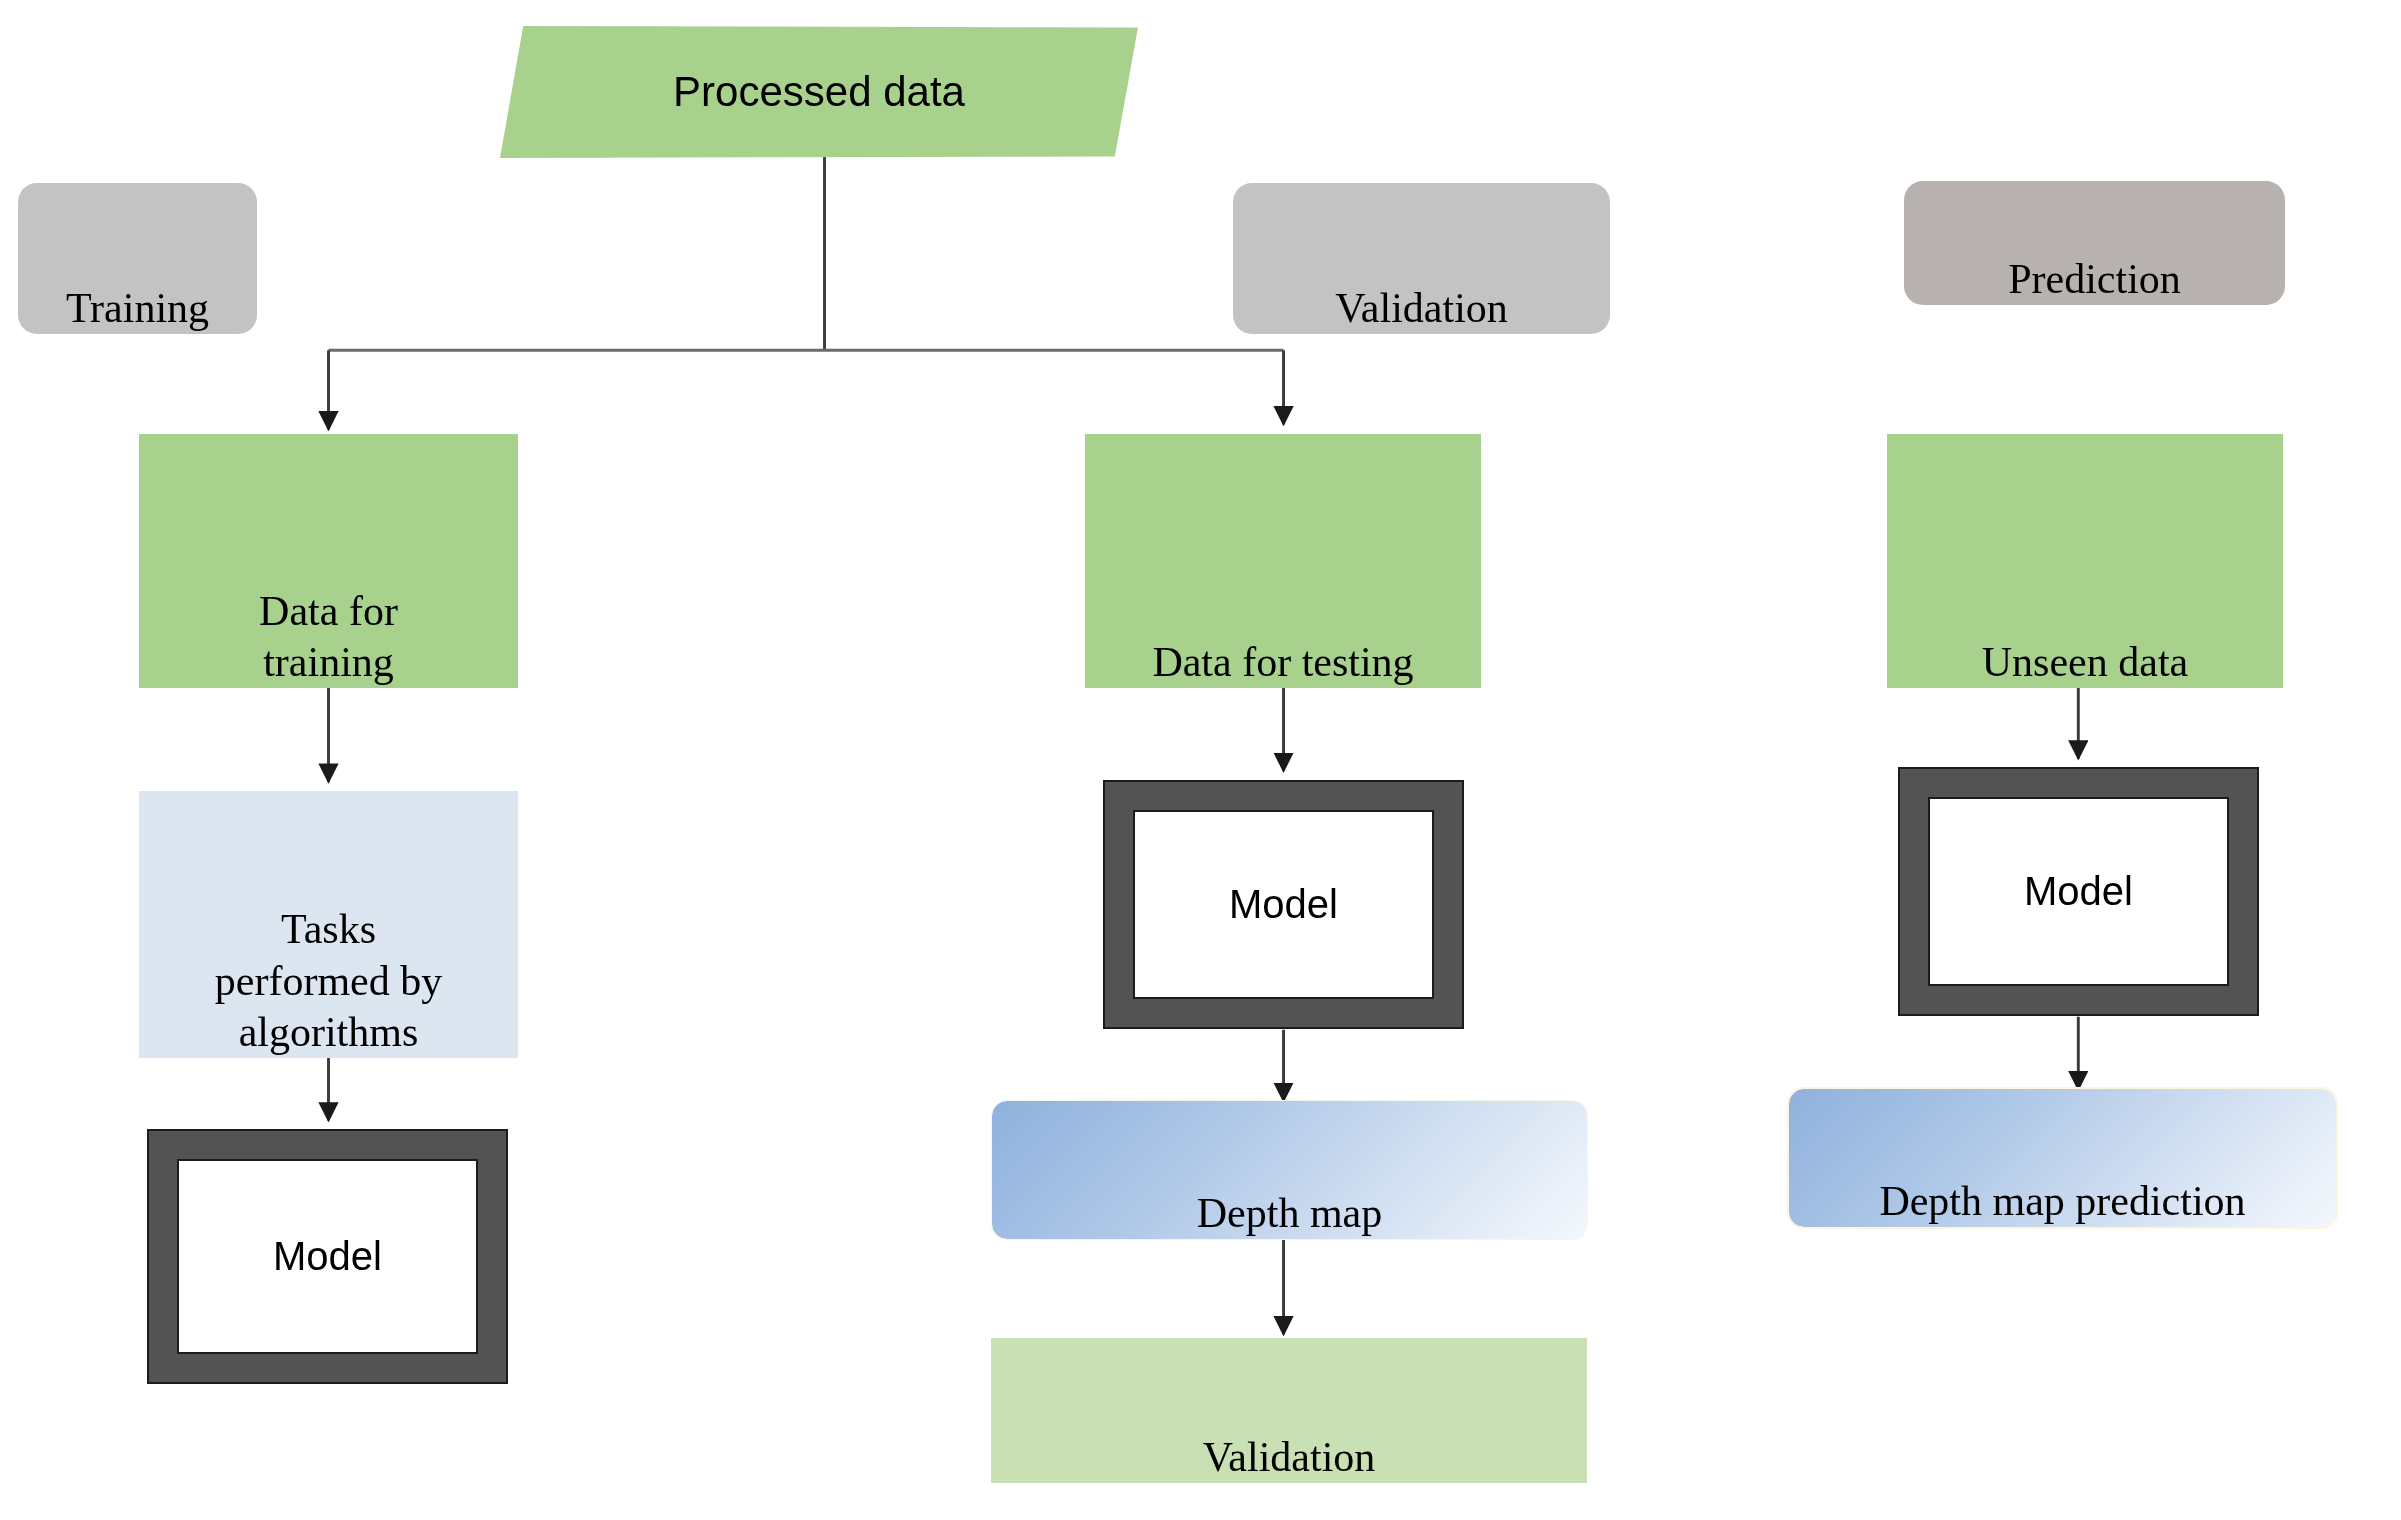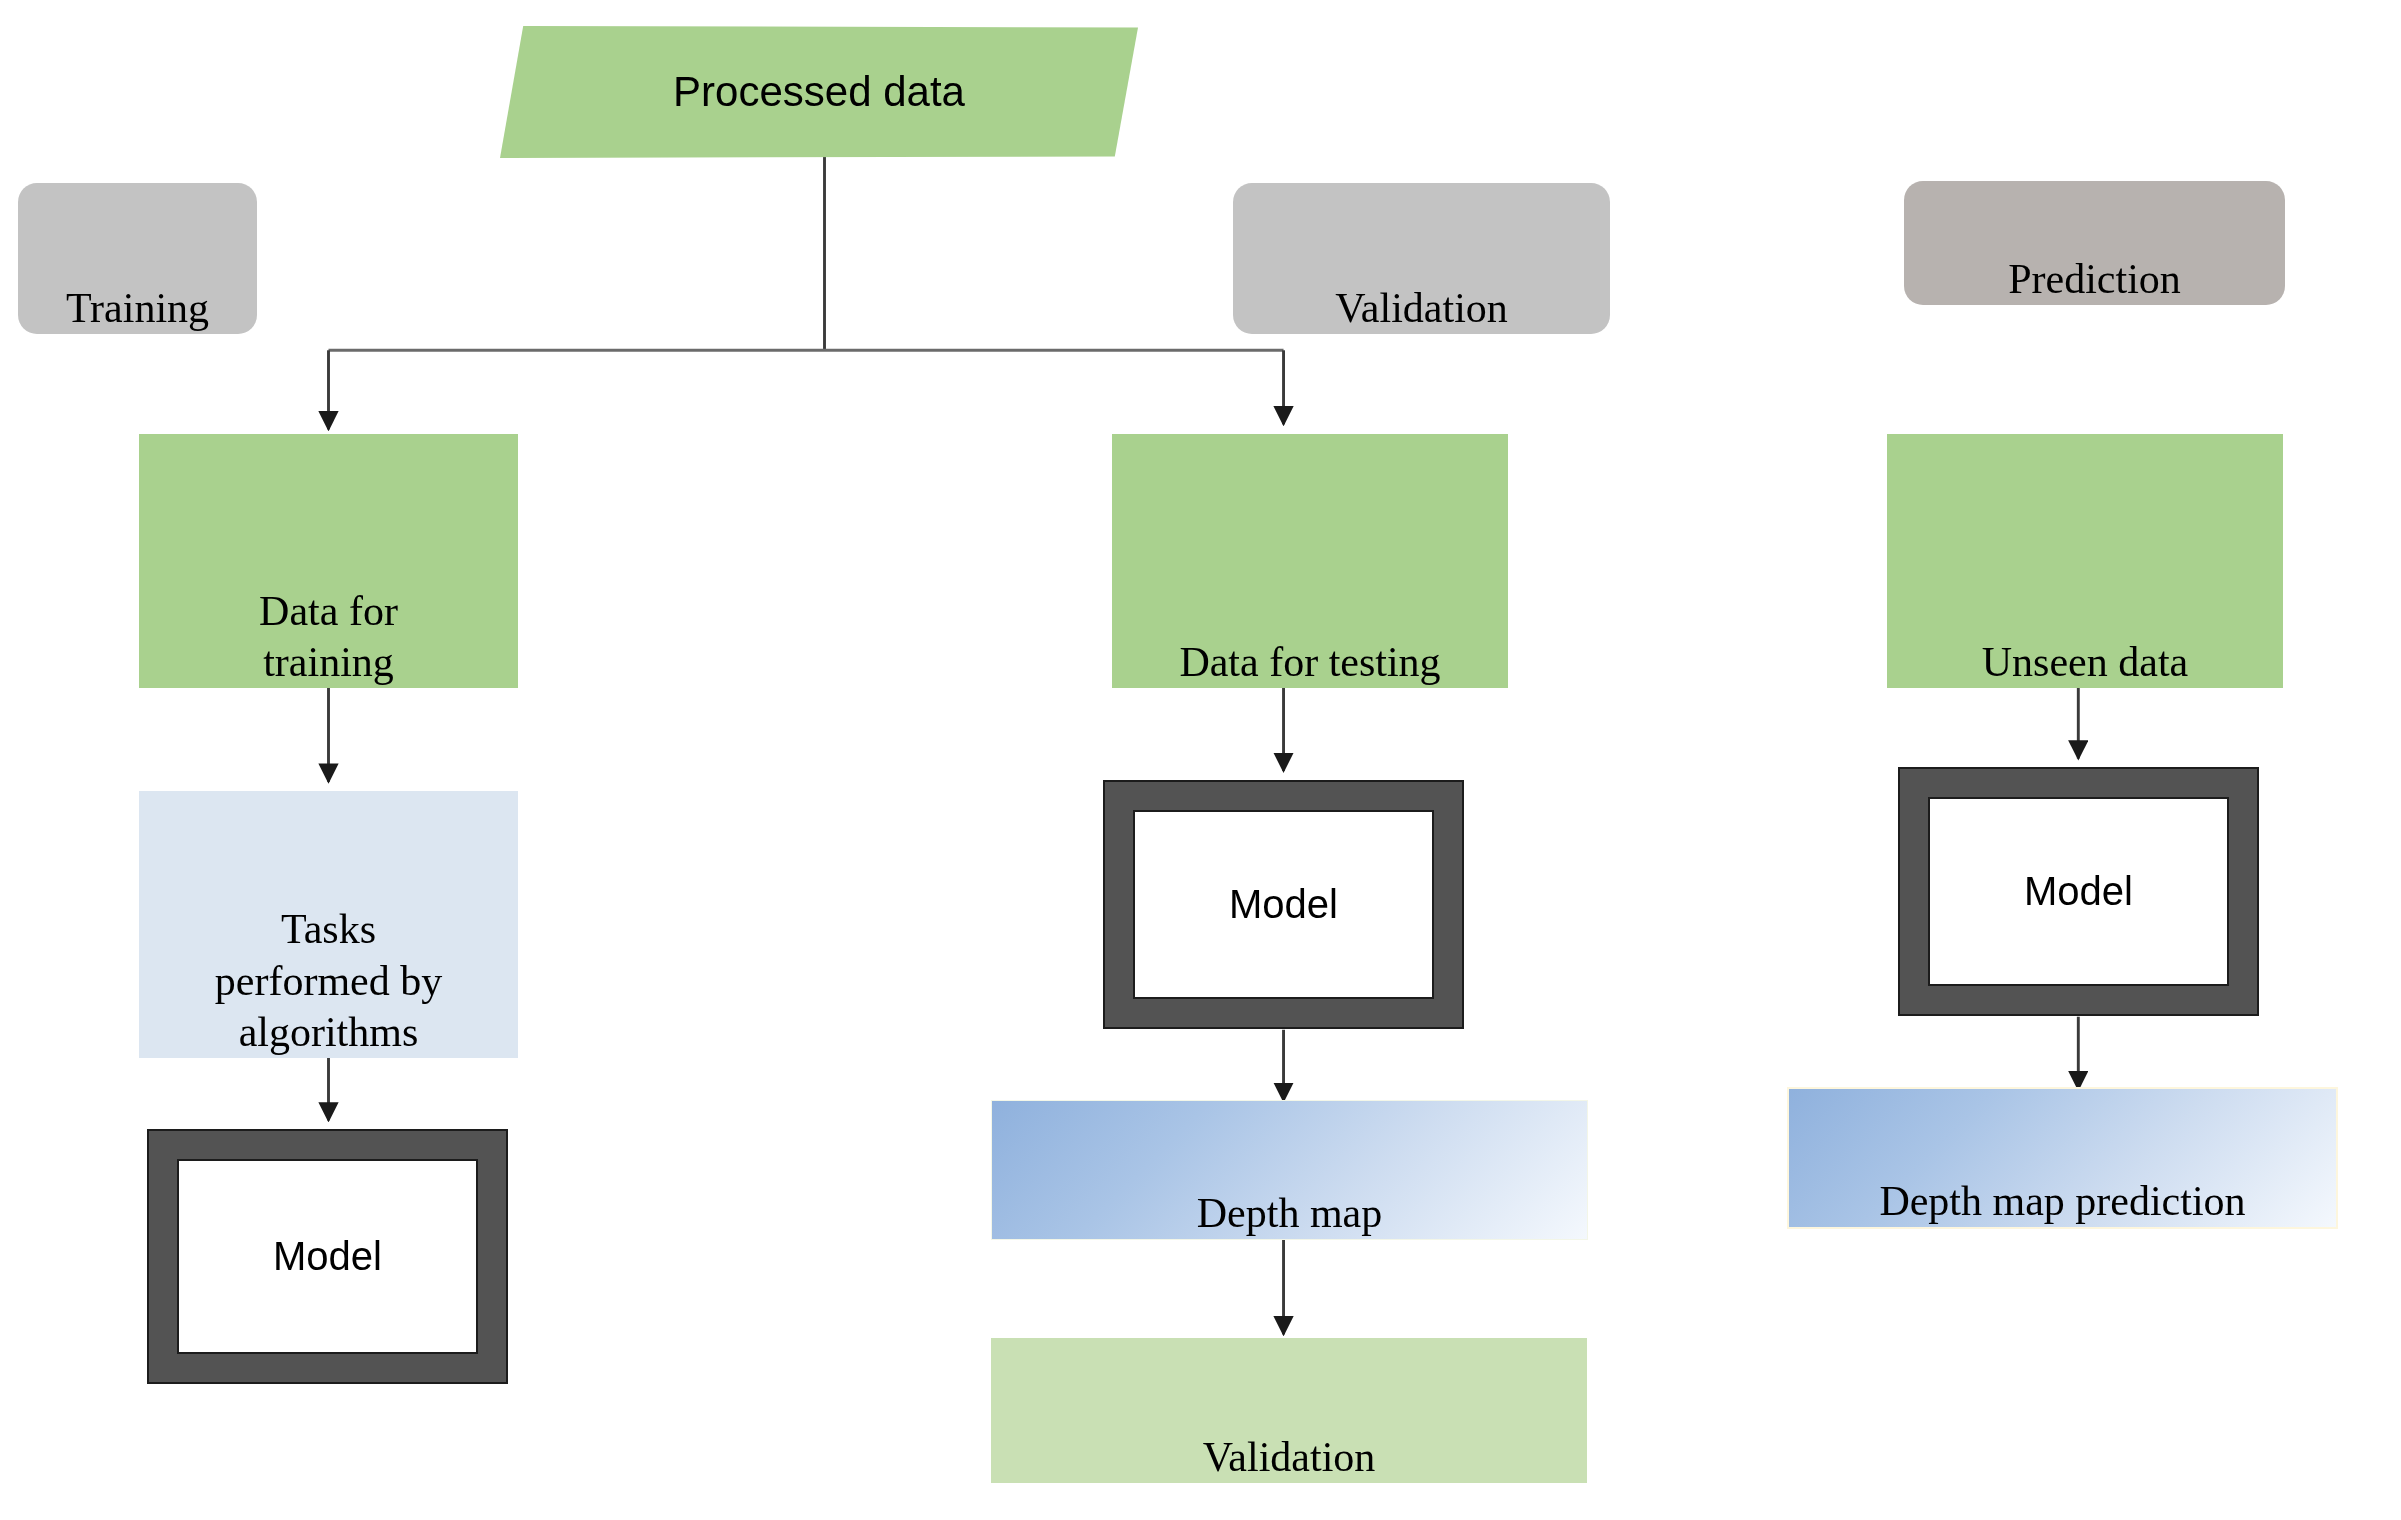--- a/index.html
+++ b/index.html
@@ -60,20 +60,21 @@
     font-size: 42px;
     color: #000;
   }
   
   .algo-box {
     font-size: 42px;
   }
   
   .depth-box {
     font-size: 42px;
+    border-radius: 15px;
   }
   
   .model-frame {
     position: absolute;
     box-sizing: border-box;
     background: #535353;
     border: 2.2px solid #1c1c1c;
   }
   .model-inner {
     position: absolute;
@@ -164,21 +165,21 @@
     <span>Data for
 training</span>
   </div>
 
   <div class="model-frame" style="left:147px; top:1129px; width:361px; height:255px;">
     <div class="model-inner" style="left:27.6px; top:27.6px; right:27.6px; bottom:27.6px;">
       <span>Model</span>
     </div>
   </div>
 
-  <div class="node data-box" style="left:1085px; top:434px; width:396px; height:254px; background:#a9d18e;margin-left:27px;">
+  <div class="node data-box" style="left:1085px; top:434px; width:396px; height:254px; background:#a9d18e;">
     <span>Data for testing</span>
   </div>
 
   <div class="model-frame" style="left:1103px; top:780px; width:361px; height:249px;">
     <div class="model-inner" style="left:27.6px; top:27.6px; right:27.6px; bottom:27.6px;">
       <span>Model</span>
     </div>
   </div>
 
   <div class="node depth-box" style="left:992px; top:1101px; width:595px; height:138px;

